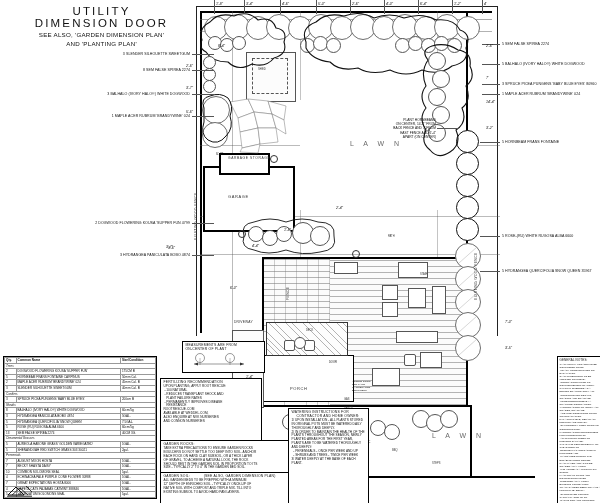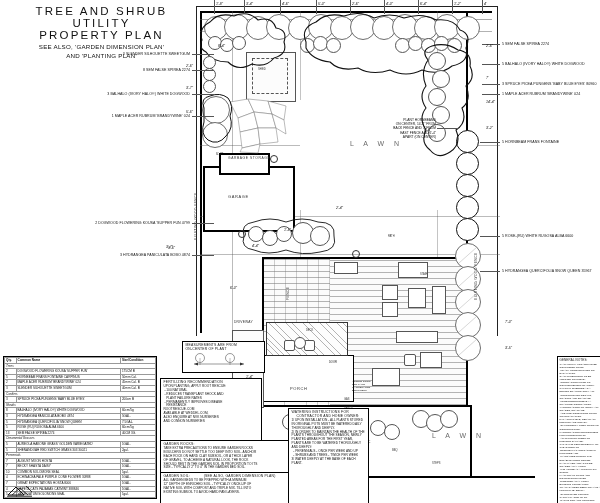--- a/index.html
+++ b/index.html
@@ -82,23 +82,22 @@
 
   
   #logo{position:absolute;left:6px;top:484px;width:28px;height:14px;}
 </style>
 </head>
 <body>
 
 <div id="sheet">
 
   <div id="title" class="abs">
-    <div class="t1">TREE AND SHRUB</div>
     <div class="t1">UTILITY</div>
-    <div class="t1">PROPERTY PLAN</div>
+    <div class="t1">DIMENSION DOOR</div>
     <div class="t2">SEE ALSO, 'GARDEN DIMENSION PLAN'</div>
     <div class="t2">AND 'PLANTING PLAN'</div>
   </div>
 
   <div class="ln h" style="left:196px;top:6px;width:302px;height:1px;background:#222;"></div>
   <div class="ln v" style="left:196px;top:6px;height:330px;width:1px;background:#222;"></div>
   <div class="ln v" style="left:497px;top:6px;height:330px;width:1px;background:#222;"></div>
 
   <div class="ln h" style="left:200px;top:11px;width:292px;height:2px;background:#000;"></div>
 

